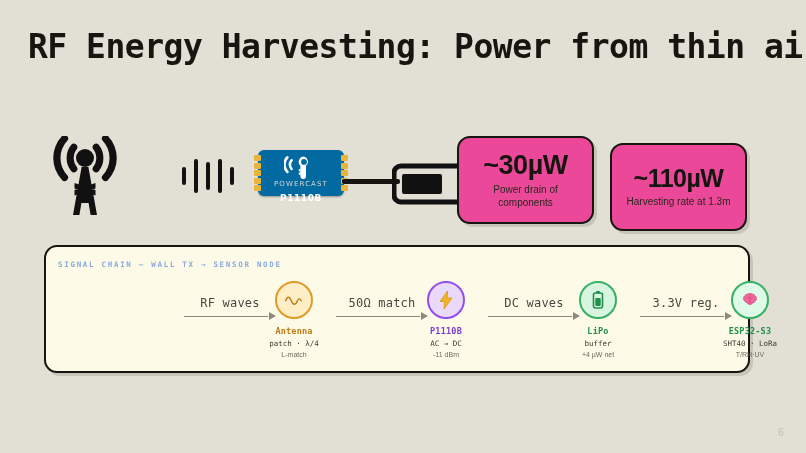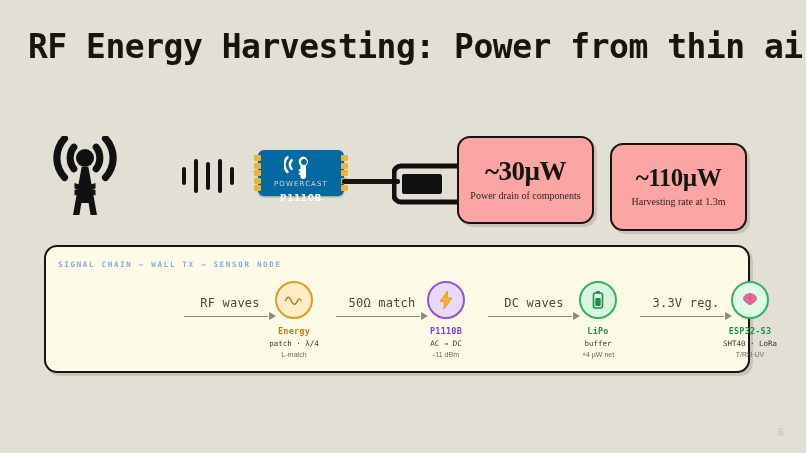--- a/index.html
+++ b/index.html
@@ -42,24 +42,24 @@
     position:absolute;left:0;right:0;top:43px;text-align:center;
     color:#ffffff;font-size:9px;font-weight:700;letter-spacing:.6px;
     font-family:"DejaVu Sans",sans-serif;
   }
   .wire{position:absolute;left:302px;top:51px;width:58px;height:5px;background:#17150f;border-radius:2px;}
   .battery{position:absolute;left:352px;top:32px;}
 
   
   .stat{
     position:absolute;top:136px;
-    background:#fca5a5;border:2.5px solid #17150f;border-radius:13px;
+    background:#ec4899;border:2.5px solid #17150f;border-radius:13px;
     box-shadow:3px 3px 0 rgba(23,21,15,.13);
     display:flex;flex-direction:column;align-items:center;justify-content:center;
-    padding:6px 10px;box-sizing:border-box;font-family:Liberation Serif, serif;
+    padding:6px 10px;box-sizing:border-box;
   }
   #stat-0{left:457px;width:137px;height:88px;}
   #stat-1{left:610px;width:137px;height:88px;margin-top:7px;}
   .stat .val{
     font-size:27px;font-weight:700;color:#17150f;letter-spacing:-0.5px;
     line-height:1.05;white-space:nowrap;
   }
   #stat-1 .val{font-size:25px;}
   .stat .cap{
     margin-top:5px;font-size:10px;color:#2a2720;text-align:center;line-height:1.25;
@@ -211,21 +211,21 @@
         <div class="head"></div>
       </div>
 
       <div class="node" style="left:196px;top:0;">
         <div class="circle" style="background:#fdeec6;border-color:#e09a28;">
           <svg width="20" height="14" viewBox="0 0 26 14" fill="none" stroke="#c27a13" stroke-width="1.8" stroke-linecap="round">
             <path d="M2 8c2.5-6 5-6 7.5 0S15 14 17.5 8"></path>
             <path d="M17.5 8c1.6-3.8 3.2-3.8 4.8 0"></path>
           </svg>
         </div>
-        <div class="nm" style="color:#c27a13;">Energy</div>
+        <div class="nm" style="color:#c27a13;">Antenna</div>
         <div class="s1">patch · λ/4</div>
         <div class="s2">L-match</div>
       </div>
 
       <div class="arrow" style="left:290px;width:92px;">
         <div class="lbl">50Ω match</div>
         <div class="line"></div>
         <div class="head"></div>
       </div>
 

